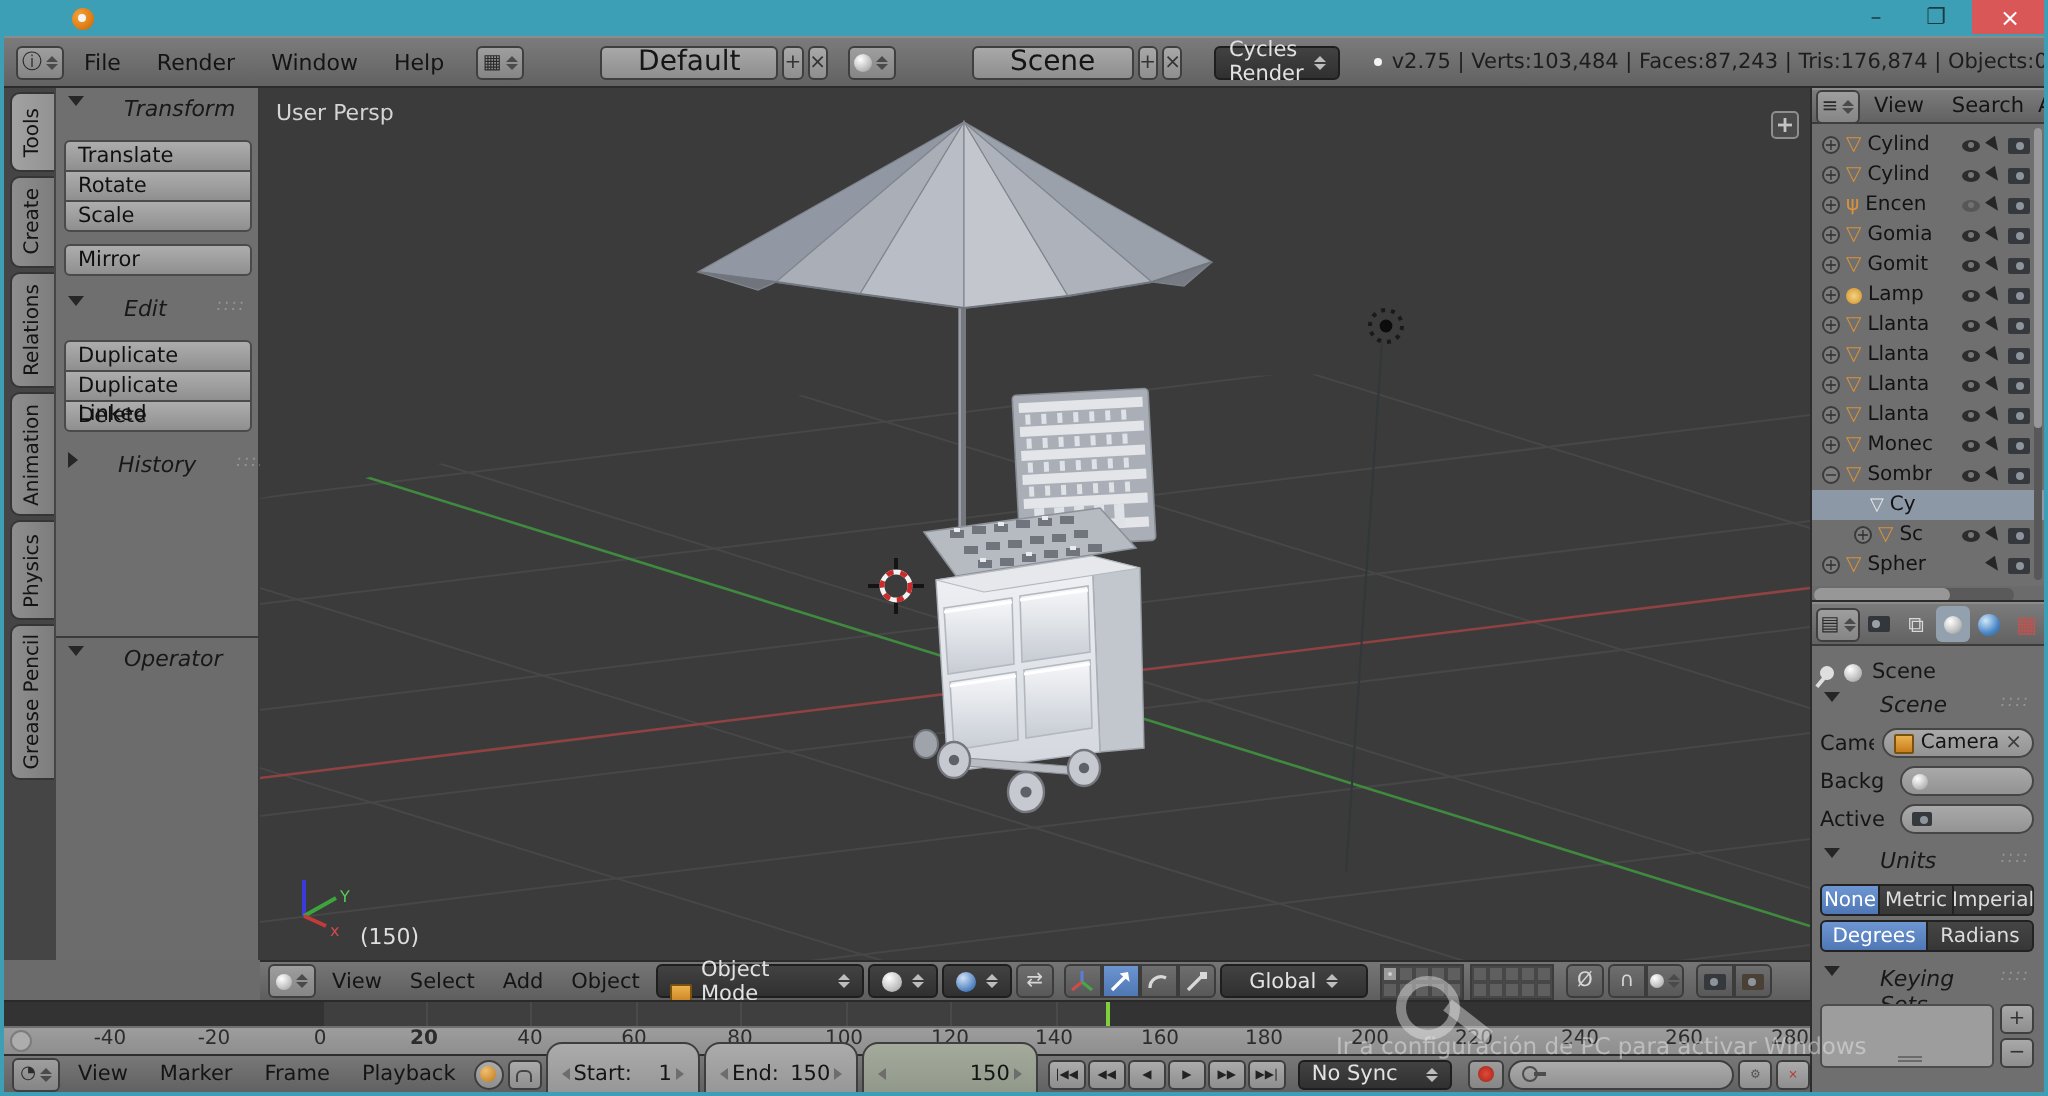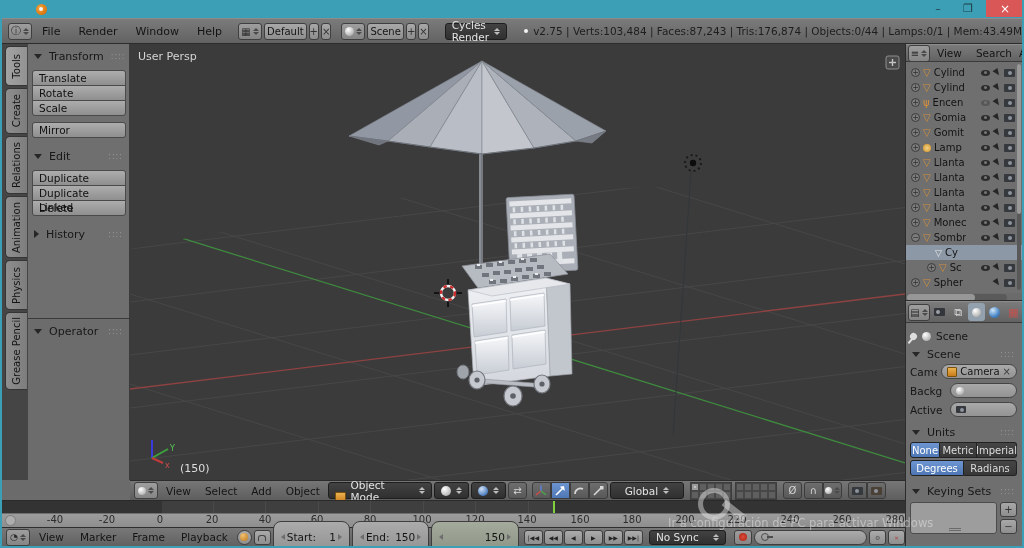--- a/index.html
+++ b/index.html
@@ -19,36 +19,36 @@
   .wbtn.max{left:954px;width:28px;}
   .wbtn.close{left:986px;width:38px;background:#d95757;color:#fff;font-size:12px;}
   
   .hbar{background:linear-gradient(#7b7b7b,#626262);border-top:1px solid #8c8c8c;border-bottom:1px solid #3a3a3a;display:flex;align-items:center;box-sizing:border-box;}
   .menu{font-size:11px;color:#141414;padding:0 8px;}
   .iconbtn{height:17px;min-width:24px;border:1px solid #3f3f3f;border-radius:3px;background:linear-gradient(#9e9e9e,#858585);display:inline-flex;align-items:center;justify-content:center;gap:2px;font-size:10px;color:#2a2a2a;box-sizing:border-box;}
   .updown{display:inline-flex;flex-direction:column;gap:1px;}
   .updown i{width:0;height:0;border-left:3px solid transparent;border-right:3px solid transparent;display:block;}
   .updown i.u{border-bottom:3px solid #4a4a4a;}
   .updown i.d{border-top:3px solid #4a4a4a;}
-  .lightfield{height:17px;border:1px solid #3f3f3f;border-radius:3px;background:linear-gradient(#a8a8a8,#8e8e8e);display:inline-flex;align-items:center;font-size:10px;color:#151515;padding:0 2px;box-sizing:border-box;}
+  .lightfield{height:17px;border:1px solid #3f3f3f;border-radius:3px;background:linear-gradient(#a8a8a8,#8e8e8e);display:inline-flex;align-items:center;font-size:14px;color:#151515;padding:0 18px;box-sizing:border-box;margin-left:36px;}
   .sqbtn{width:20px;height:17px;border:1px solid #3f3f3f;border-radius:3px;background:linear-gradient(#a8a8a8,#8e8e8e);display:inline-flex;align-items:center;justify-content:center;font-size:10px;color:#333;box-sizing:border-box;}
   .darkdd{height:17px;border:1px solid #1e1e1e;border-radius:3px;background:linear-gradient(#424242,#303030);display:inline-flex;align-items:center;gap:5px;font-size:10.5px;color:#e2e2e2;padding:0 6px;box-sizing:border-box;}
   .darkdd .updown i.u{border-bottom-color:#bdbdbd;}
   .darkdd .updown i.d{border-top-color:#bdbdbd;}
   .stats{font-size:10.5px;color:#1d1d1d;margin-left:10px;white-space:nowrap;}
   
   .tabcol{left:2px;top:44px;width:26px;height:436px;background:#454545;border-right:1px solid #333;}
   .vtab{position:absolute;left:3px;width:22px;border:1px solid #353535;border-right:none;border-radius:5px 0 0 5px;background:linear-gradient(90deg,#8e8e8e,#7d7d7d);
         display:flex;align-items:center;justify-content:center;box-sizing:border-box;}
   .vtab span{writing-mode:vertical-rl;transform:rotate(180deg);font-size:10px;color:#141414;white-space:nowrap;}
   .vtab.active{background:linear-gradient(90deg,#a2a2a2,#929292);}
   
   .shelf{left:28px;top:44px;width:102px;height:274px;background:#6f6f6f;border-right:1px solid #3a3a3a;box-sizing:border-box;padding:4px 4px 0 4px;}
   .opregion{left:28px;top:318px;width:102px;height:162px;background:#6c6c6c;border-top:1px solid #3a3a3a;border-right:1px solid #3a3a3a;box-sizing:border-box;padding:4px 4px 0 4px;}
-  .phead{display:flex;align-items:center;gap:7px;font-size:11px;color:#181818;height:16px;padding:0 2px;}
+  .phead{display:flex;align-items:flex-start;gap:20px;font-size:11px;color:#181818;height:16px;padding:0 2px;font-style:italic;}
   .phead .grip{margin-left:auto;font-size:8px;color:#989898;letter-spacing:1px;}
   .tri-d{width:0;height:0;border-left:4px solid transparent;border-right:4px solid transparent;border-top:5px solid #262626;}
   .tri-r{width:0;height:0;border-top:4px solid transparent;border-bottom:4px solid transparent;border-left:5px solid #262626;}
   .tbtn{display:block;width:94px;height:16px;line-height:14px;box-sizing:border-box;border:1px solid #4a4a4a;border-radius:3px;
         background:linear-gradient(#adadad,#8f8f8f);font-size:10.5px;color:#101010;padding-left:6px;}
   .grp .tbtn{border-radius:0;margin-top:-1px;}
   .grp .tbtn:first-child{border-radius:3px 3px 0 0;margin-top:0;}
   .grp .tbtn:last-child{border-radius:0 0 3px 3px;}
   .shelf .sp{height:6px;} .shelf .sp2{height:10px;}
   
@@ -579,21 +579,21 @@
       <div class="gridv" style="left:368px;"></div>
       <div class="gridv" style="left:421px;"></div>
       <div class="gridv" style="left:473px;"></div>
       <div class="gridv" style="left:526px;"></div>
     <div class="framemark" style="left:551px;"></div>
     <div class="numband"></div>
     <div class="cap"></div>
     <span class="tick" style="left:53px;">-40</span>
     <span class="tick" style="left:105px;">-20</span>
     <span class="tick" style="left:158px;">0</span>
-    <span class="tick" style="left:210px;">20</span>
+    <span class="tick" style="left:210px;font-weight:bold;">20</span>
     <span class="tick" style="left:263px;">40</span>
     <span class="tick" style="left:315px;">60</span>
     <span class="tick" style="left:368px;">80</span>
     <span class="tick" style="left:420px;">100</span>
     <span class="tick" style="left:473px;">120</span>
     <span class="tick" style="left:525px;">140</span>
     <span class="tick" style="left:578px;">160</span>
     <span class="tick" style="left:630px;">180</span>
     <span class="tick" style="left:683px;">200</span>
     <span class="tick" style="left:735px;">220</span>

